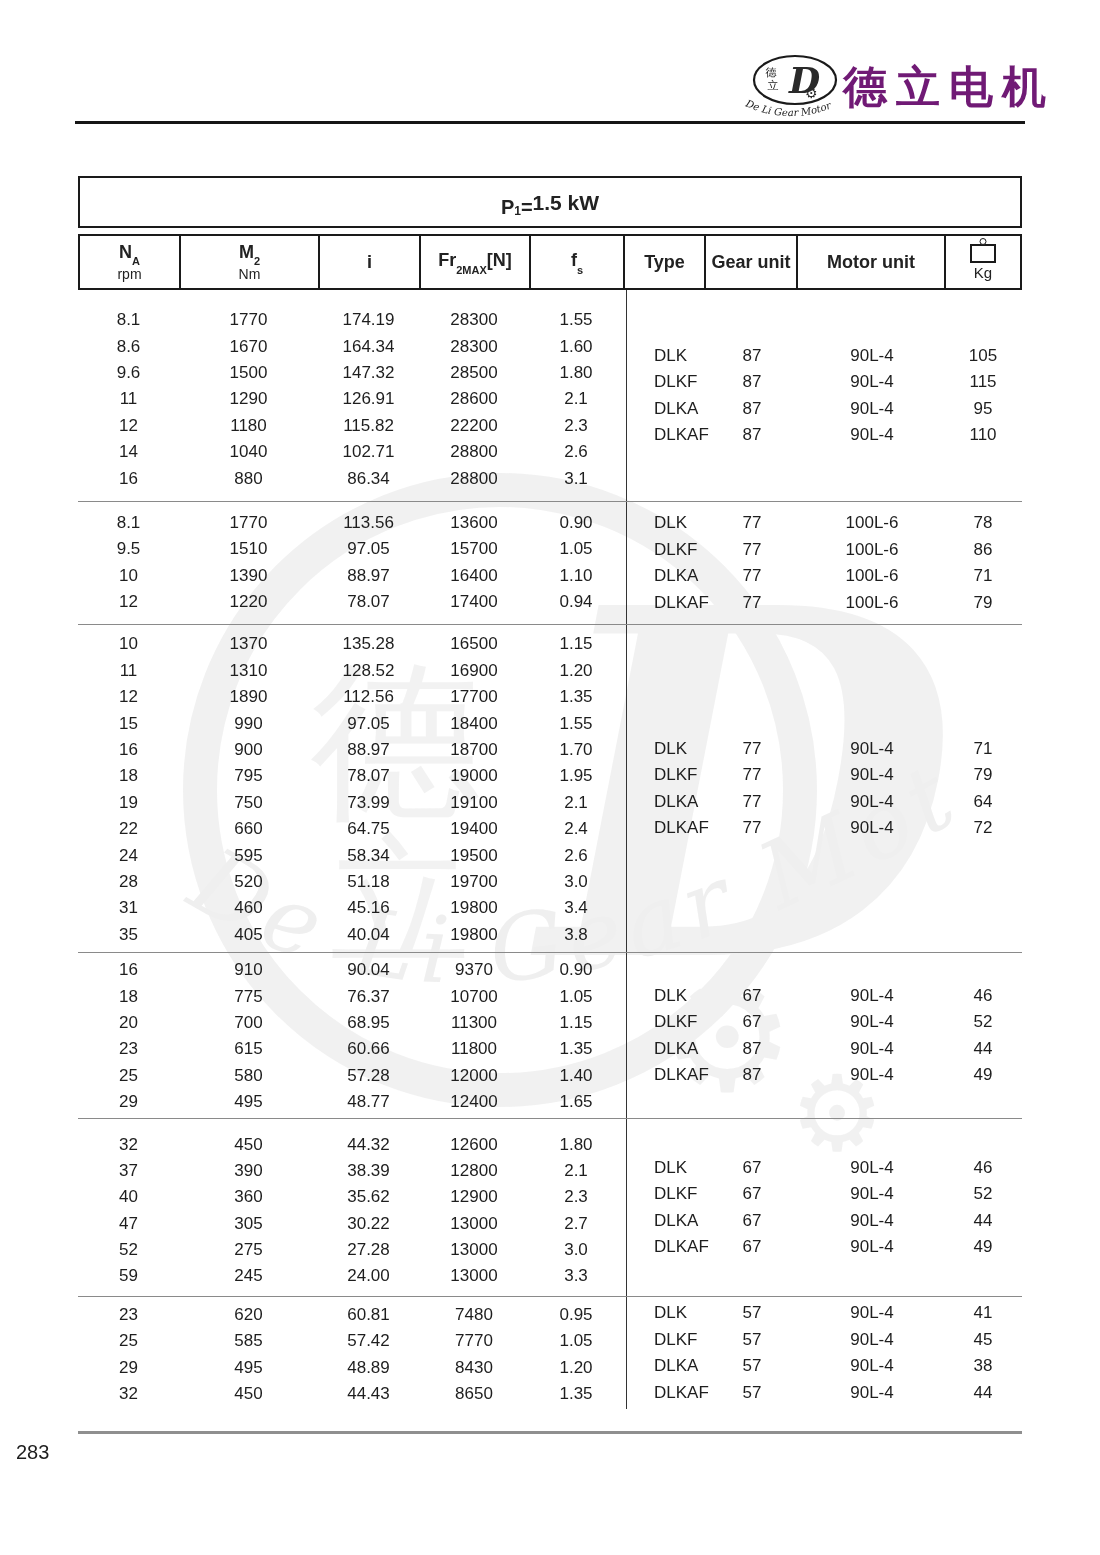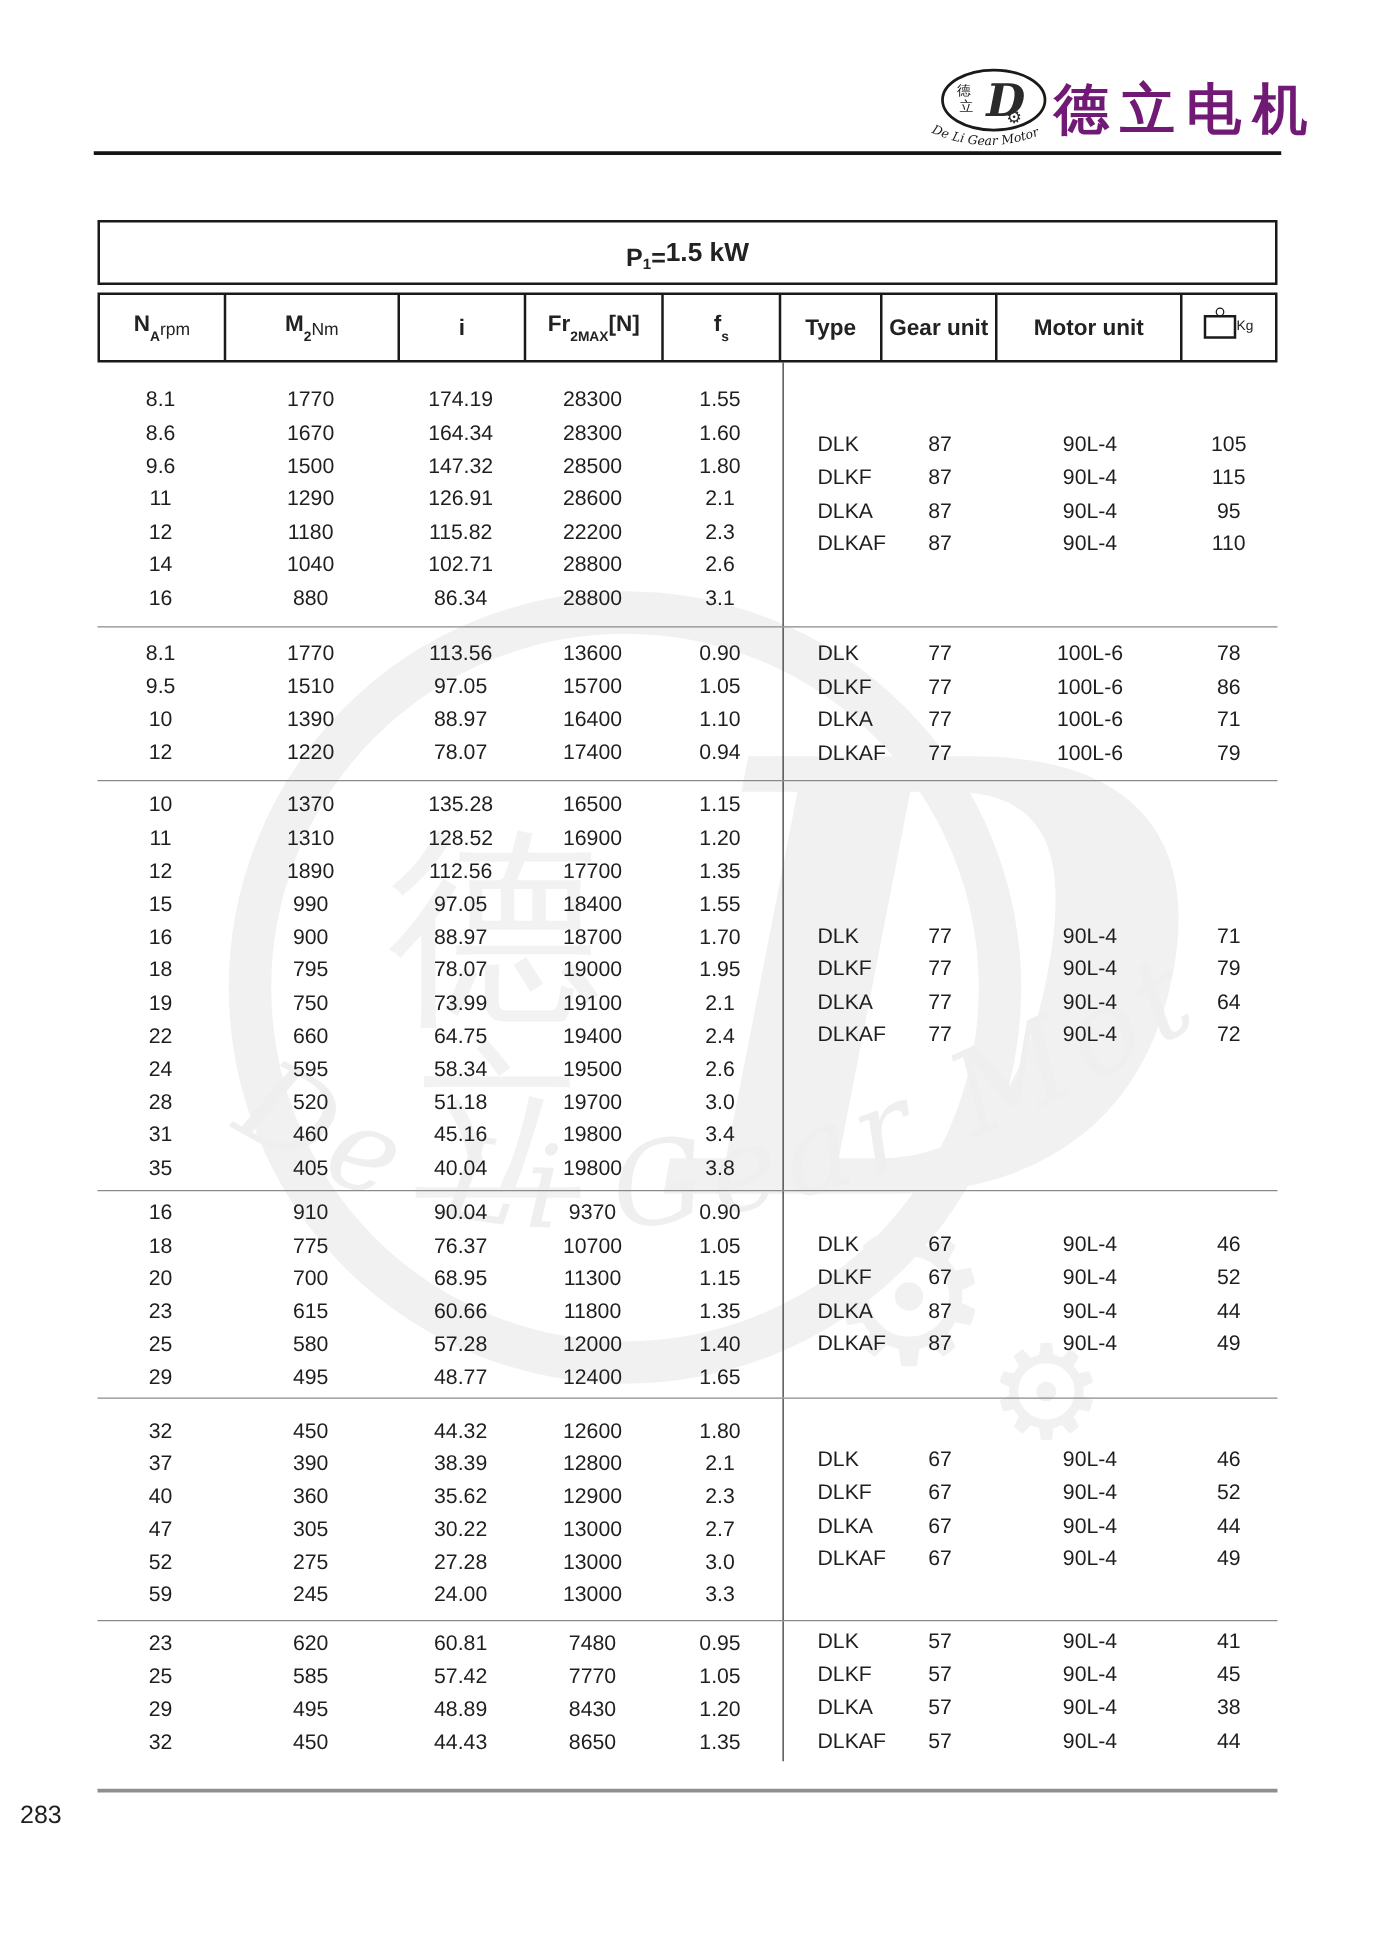--- a/index.html
+++ b/index.html
@@ -31,33 +31,33 @@
   .title-box .t-val{font-size:21px; font-weight:bold; align-self:center; padding-top:2px;}
 
   
   .head-row{
     position:absolute; left:78px; top:234px; width:944px; height:56px;
     border:2px solid #1a1a1a; box-sizing:border-box;
     display:grid; grid-template-columns:101px 139px 101px 110px 94px 81px 92px 148px 74px;
   }
   .hcell{
     border-right:2px solid #1a1a1a; box-sizing:border-box;
-    display:flex; flex-direction:row; align-items:center; justify-content:center;
+    display:flex; flex-direction:column; align-items:center; justify-content:center;
     text-align:right; line-height:1.05;
   }
   .hcell:last-child{border-right:none;}
   .h-main{font-size:18px; font-weight:bold;}
   .h-sub{font-size:11px; font-weight:bold; vertical-align:sub; position:relative; top:3px;}
   .h-unit{font-size:14px; font-weight:normal; margin-top:2px;}
   .weight-icon{width:22px; height:15px; border:2px solid #1a1a1a; position:relative; margin-bottom:2px;}
   .weight-icon::before{
     content:""; position:absolute; top:-8px; left:50%; transform:translateX(-50%);
     width:5px; height:5px; border:1.5px solid #1a1a1a; border-radius:50%; background:#fff;
   }
-  .h-kg{font-size:11px; font-weight:normal;}
+  .h-kg{font-size:15px; font-weight:normal;}
 
   
   .table-body{position:absolute; left:78px; top:290px; width:944px;}
   .group{display:flex; border-bottom:1px solid #8a8a8a;}
   .group:last-child{border-bottom:none;}
   .group-left{
     width:549px; box-sizing:border-box; border-right:1.5px solid #333;
   }
   .group:nth-of-type(1) .group-left{padding:17px 0 9px;}
   .group:nth-of-type(2) .group-left{padding:8px 0 9px;}

